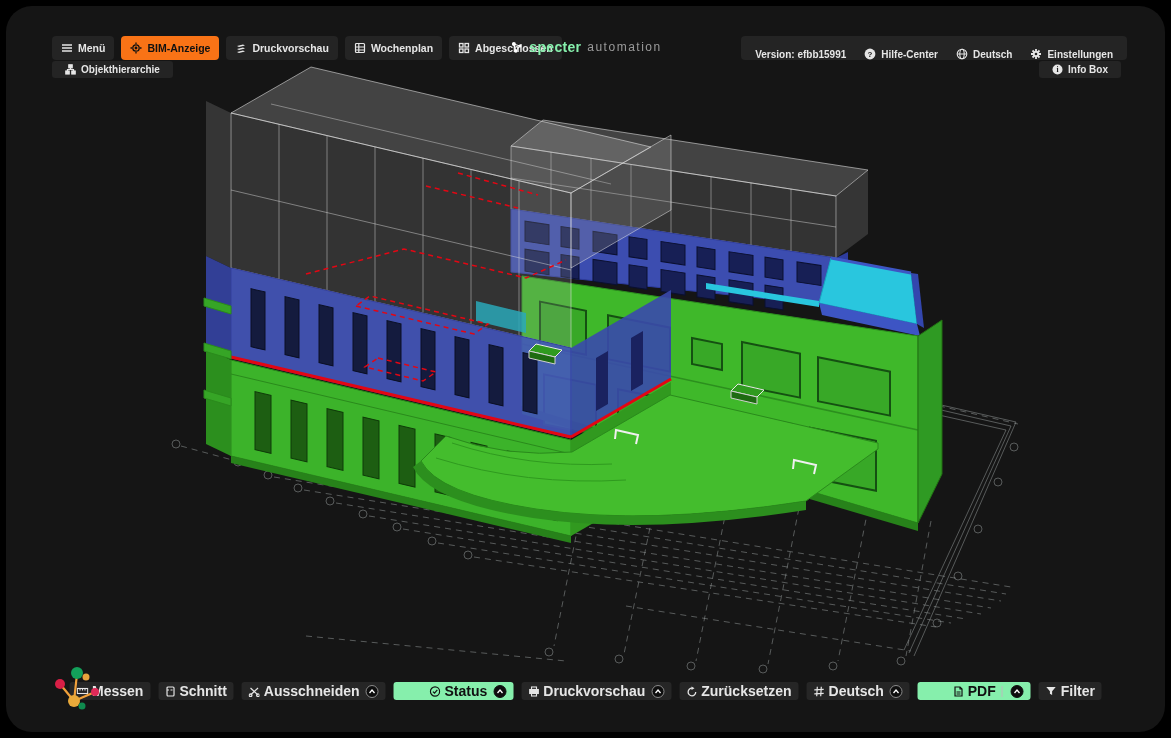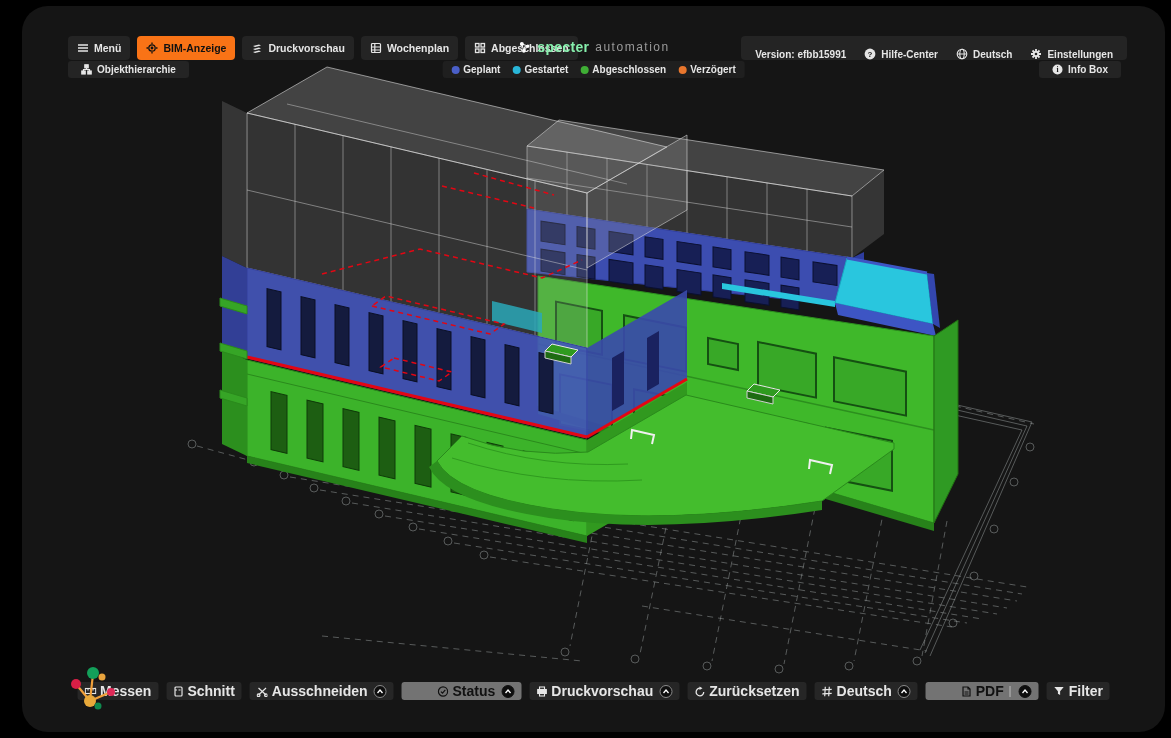--- a/index.html
+++ b/index.html
@@ -1,19 +1,19 @@
 <!DOCTYPE html>
 <html><head>
 <meta charset="utf-8">
 <style>
   * { margin:0; padding:0; box-sizing:border-box; }
   html,body { width:1171px; height:738px; background:#000; overflow:hidden;
               font-family:"Liberation Sans", sans-serif; }
   .window { position:absolute; left:6px; top:6px; right:6px; bottom:6px;
-            background:#151515; border-radius:26px; overflow:hidden;margin-left:16px; }
+            background:#151515; border-radius:26px; overflow:hidden; }
   
   .bar-item, .pill { display:flex; align-items:center; gap:5px;
       background:#242424; color:#e6e6e6; border-radius:4px;
       font-size:10.5px; font-weight:600; padding:0 9px; height:24px;
       white-space:nowrap; cursor:default; }
   .pill.small { height:17px; font-size:10px; padding:0 13px; border-radius:3px; }
   .pill.active, .bar-item.active { background:#f97316; color:#111; }
   .icon { display:inline-flex; align-items:center; justify-content:center; }
   .icon svg { display:block; }
   .topnav { position:absolute; left:46px; top:30px; height:24px; display:flex; gap:7px; z-index:5; }
@@ -28,21 +28,21 @@
   .secondary-left { position:absolute; left:46px; top:55px; z-index:5; }
   .legend { position:absolute; left:50%; top:55px; transform:translateX(-50%);
             display:flex; align-items:center; gap:12px; background:#1f1f1f; border-radius:3px;
             padding:0 9px; height:17px; z-index:5; }
   .legend-item { display:flex; align-items:center; gap:4px; color:#e6e6e6; font-size:10px; font-weight:600; }
   .dot { width:8px; height:8px; border-radius:50%; background:#888; }
   .infobox { position:absolute; right:44px; top:55px; z-index:5; }
   .toolbar { position:absolute; left:50%; top:676px; transform:translateX(-50%);
              display:flex; gap:8px; height:18px; z-index:5; }
   .toolbar .pill { height:18px; font-size:14px; padding:0 7px; gap:4px; border-radius:3px; background:#262626; }
-  .toolbar .pill.active { background:#737373; color:#111;padding-left:36px; }
+  .toolbar .pill.active { background:#86efac; color:#111;padding-left:36px; }
   .toggle-circle { width:13px; height:13px; border-radius:50%; background:#0e0e0e;
       border:1px solid #8a8a8a; display:inline-flex; align-items:center; justify-content:center; margin-left:2px; }
   .toolbar .divider { width:1px; height:11px; background:#bbb; margin:0 2px; }
   .viewport { position:absolute; inset:0; z-index:1; }
   .brandmark { position:absolute; left:44px; top:658px; z-index:5; }
 </style>
 </head>
 <body>
 
 <div class="window">
@@ -358,38 +358,20 @@
             <rect x="3.8" y="0.8" width="3.4" height="3" fill="#e6e6e6"></rect>
             <rect x="0.8" y="7" width="3.4" height="3" fill="#e6e6e6"></rect>
             <rect x="6.8" y="7" width="3.4" height="3" fill="#e6e6e6"></rect>
             <path d="M5.5,3.8 V5.5 M2.5,7 V5.5 H8.5 V7"></path>
           </svg>
       </span>
       <span>Objekthierarchie</span>
     </div>
   </div>
 
-  <div class="legend">
-    <span class="legend-item">
-      <span class="dot" style="background-color: rgb(74, 95, 200);"></span>
-      <span>Geplant</span>
-    </span>
-    <span class="legend-item">
-      <span class="dot" style="background-color: rgb(41, 182, 216);"></span>
-      <span>Gestartet</span>
-    </span>
-    <span class="legend-item">
-      <span class="dot" style="background-color: rgb(63, 174, 53);"></span>
-      <span>Abgeschlossen</span>
-    </span>
-    <span class="legend-item">
-      <span class="dot" style="background-color: rgb(232, 118, 45);"></span>
-      <span>Verzögert</span>
-    </span>
-  </div>
 
   <div class="infobox">
     <div class="pill small">
       <span class="icon">
         <svg width="11" height="11" viewBox="0 0 11 11">
             <circle cx="5.5" cy="5.5" r="5" fill="#e6e6e6"></circle>
             <text x="5.5" y="8.2" text-anchor="middle" font-size="7.5" font-weight="bold" fill="#1a1a1a" font-family="Liberation Serif, serif">i</text>
           </svg>
       </span>
       <span>Info Box</span>

